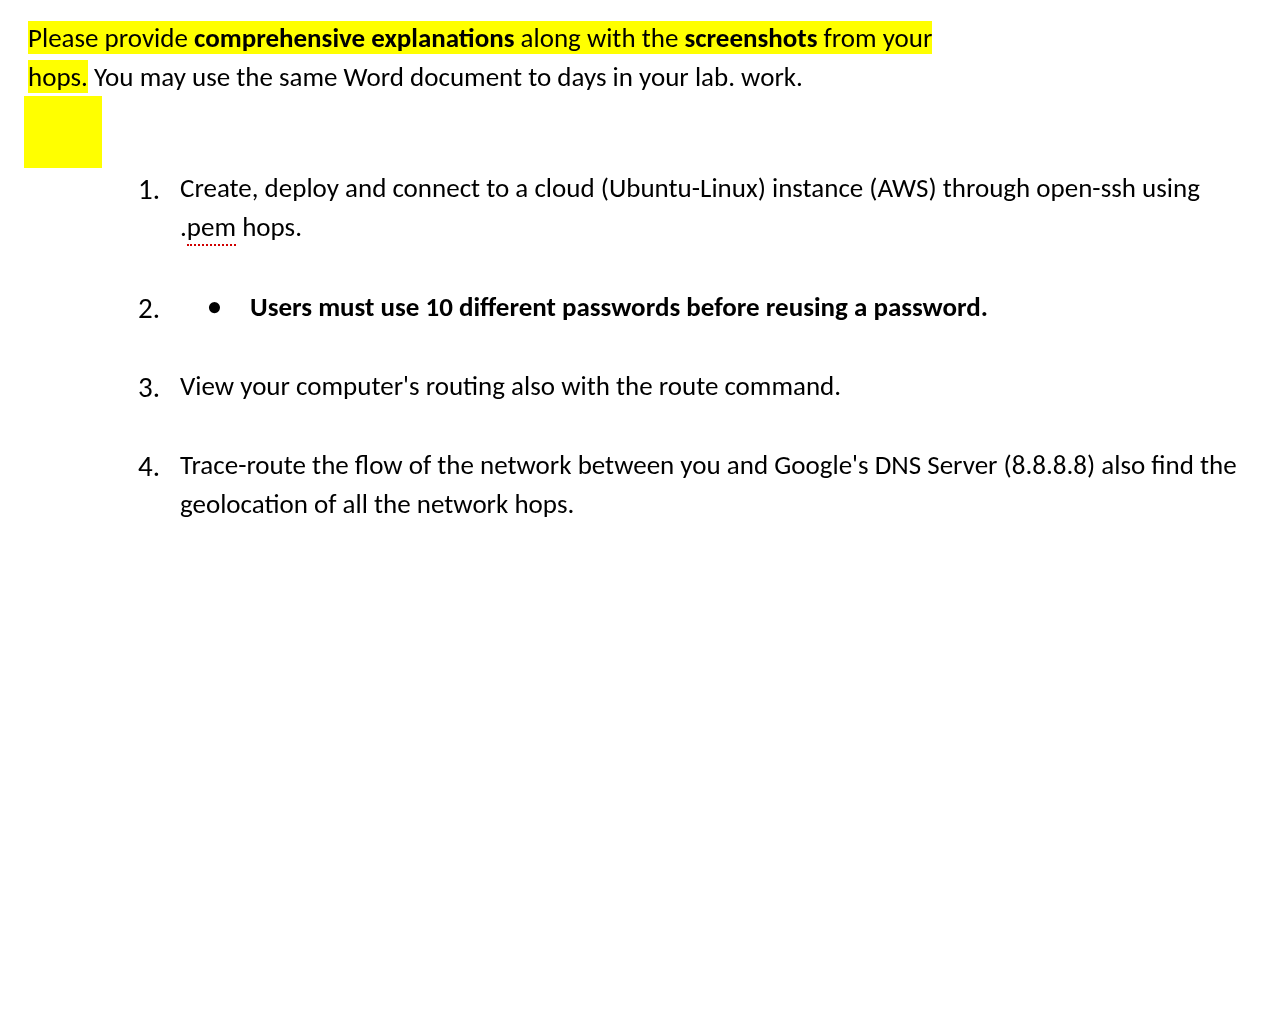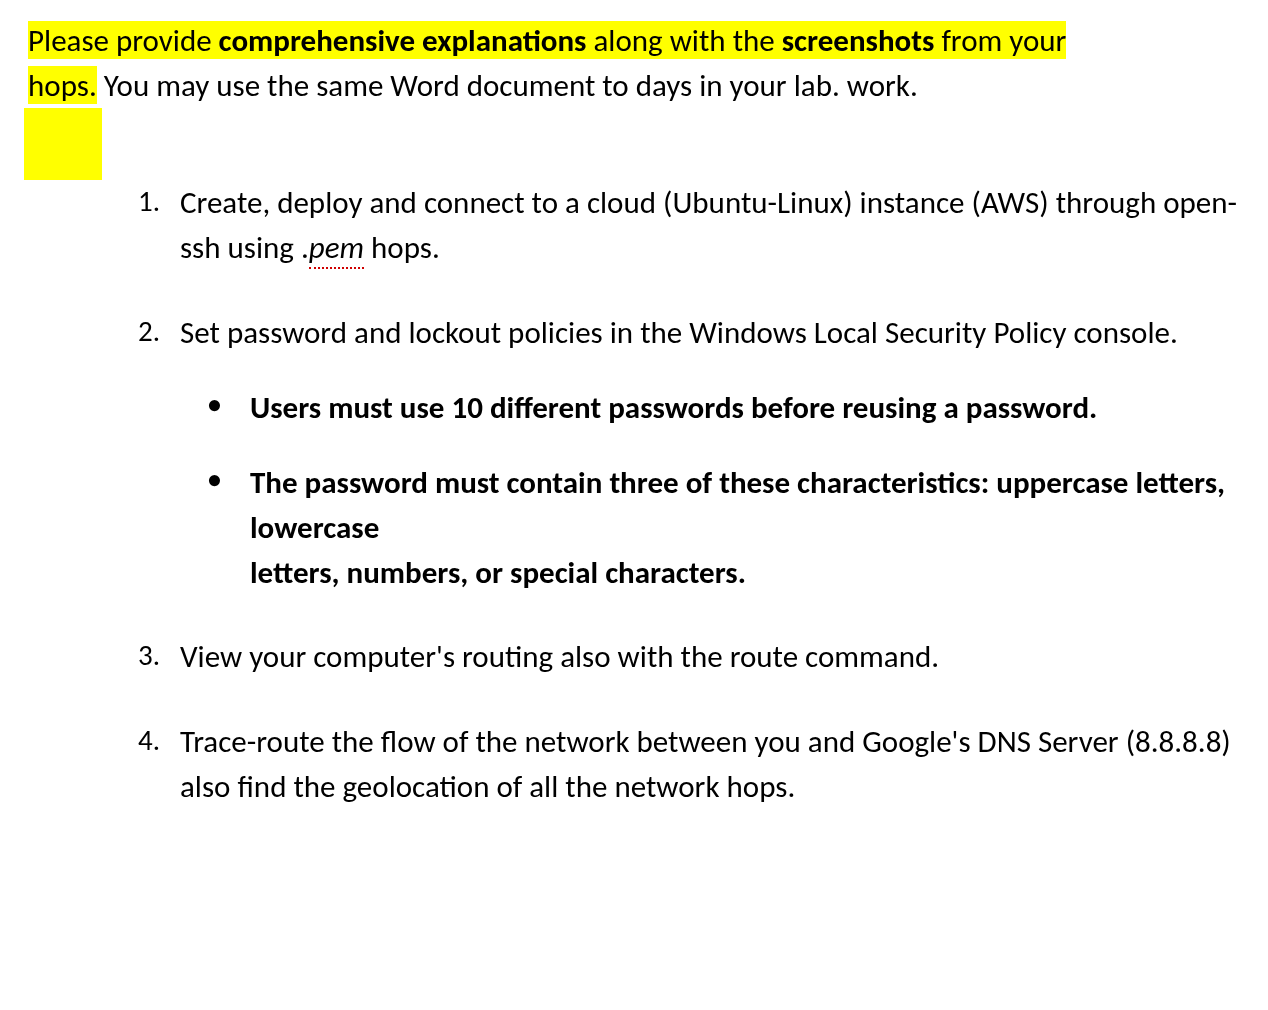--- a/index.html
+++ b/index.html
@@ -8,21 +8,21 @@
     width: 1268px;
     height: 1010px;
     background: #ffffff;
     font-family: Calibri, "Segoe UI", Arial, sans-serif;
     color: #000000;
   }
   .page {
     padding: 18px 28px 0 28px;
     box-sizing: border-box;
     width: 100%;
-    font-size: 31px;
+    font-size: 27px;
     line-height: 1.45;
   }
   .intro {
     margin-bottom: 0;
   }
   .hl {
     background: #ffff00;
     display: inline;
   }
   .bold {
@@ -49,21 +49,20 @@
   ol.tasks > li::before {
     content: counter(item) ".";
     position: absolute;
     left: 0;
     top: 0;
     font-size: 29px;
   }
   .pem {
     border-bottom: 2px dotted #d00000;
     padding-bottom: 1px;
-    font-style: italic;
   }
   ul.sub {
     list-style: none;
     padding: 0 0 0 28px;
     margin: 30px 0 0 0;
     font-weight: bold;
   }
   ul.sub > li {
     position: relative;
     padding-left: 42px;
@@ -87,25 +86,22 @@
     <span class="hl">Please provide </span><span class="hl bold">comprehensive explanations</span><span class="hl"> along with the </span><span class="hl bold">screenshots</span><span class="hl"> from your </span><br><span class="hl">hops.</span><span> You may use the same Word document to days in your lab. work.</span>
   </div>
 
   <div class="hl-block"></div>
 
   <ol class="tasks">
     <li>
       <span>Create, deploy and connect to a cloud (Ubuntu-Linux) instance (AWS) through open-ssh using .</span><span class="pem">pem</span><span> hops.</span>
     </li>
     <li>
-      <span>Set password and lockout policies in the Windows Local Security Policy console.</span>
       <ul class="sub">
         <li><span>Users must use 10 different passwords before reusing a password.</span></li>
-        <li><span style="white-space: pre-line;">The password must contain three of these characteristics: uppercase letters, lowercase
-letters, numbers, or special characters.</span></li>
       </ul>
     </li>
     <li>
       <span>View your computer's routing also with the route command.</span>
     </li>
     <li>
       <span>Trace-route the flow of the network between you and Google's DNS Server (8.8.8.8) also find the geolocation of all the network hops.</span>
     </li>
   </ol>
 </div>

